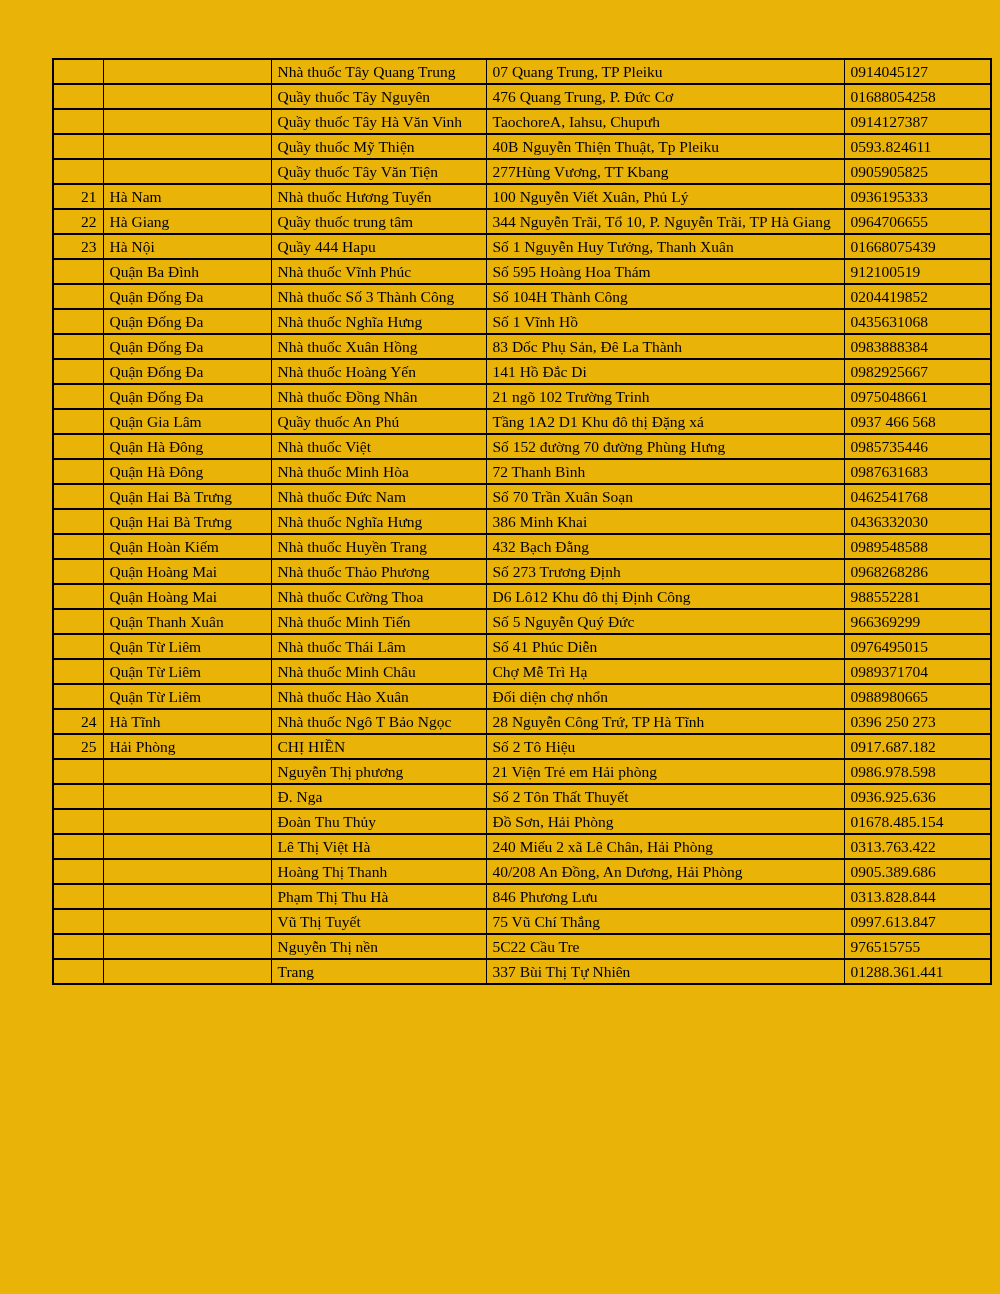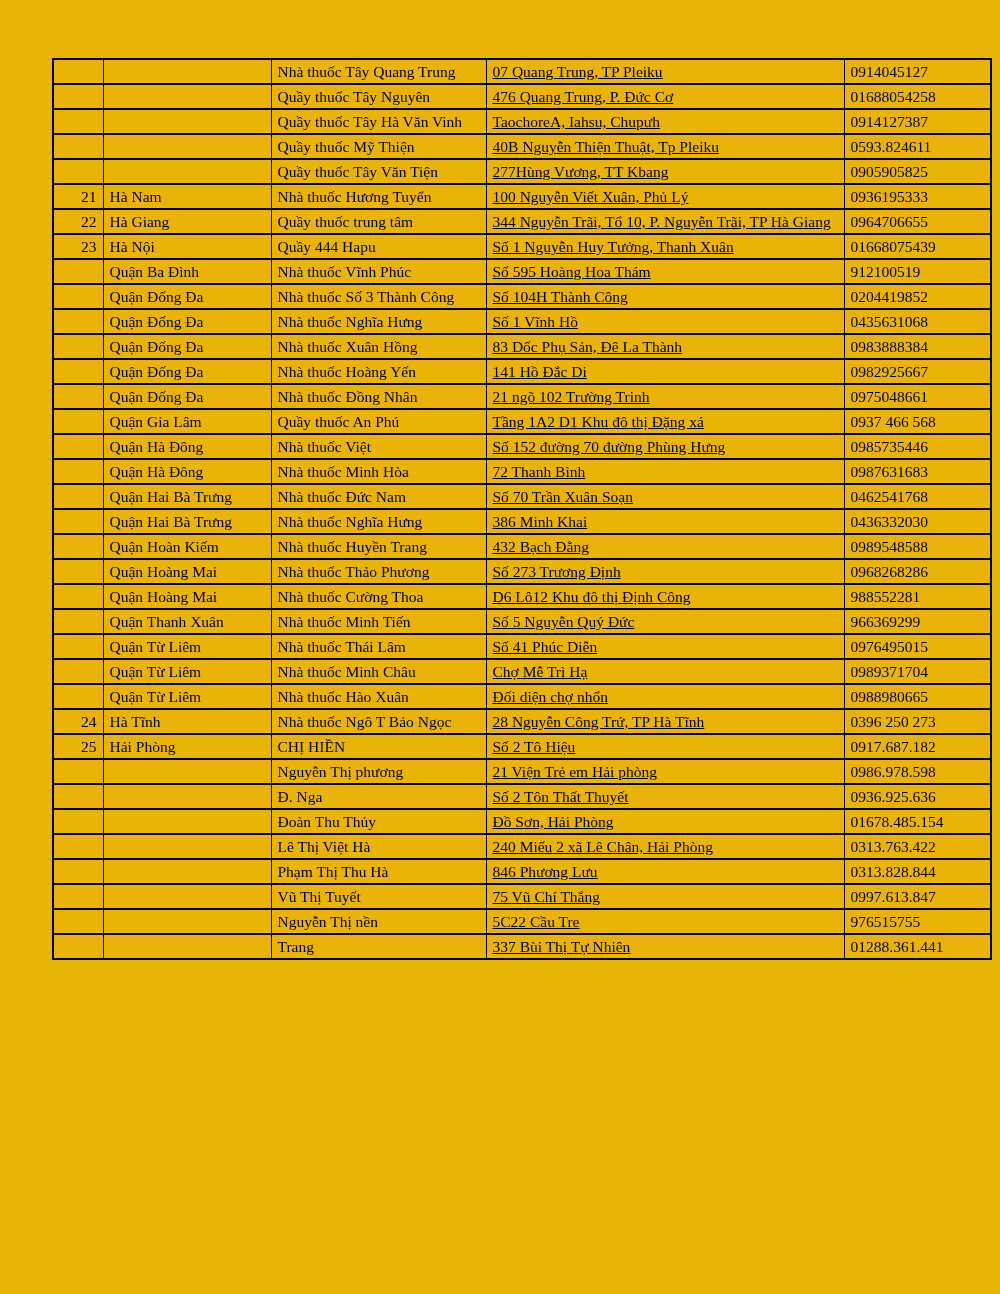--- a/index.html
+++ b/index.html
@@ -32,21 +32,21 @@
     height: 25px;
     padding: 2px 6px;
     vertical-align: middle;
     color: #000000;
     overflow: hidden;
     word-wrap: break-word;
   }
   td.col-no { text-align: right; padding: 2px 2px; }
   td.col-region { padding-left: 9px; }
   td.col-name { padding-left: 8px; }
-  td.col-address { padding-left: 8px; text-decoration: underline; }
+  td.col-address { padding-left: 8px; }
   td.col-phone { padding-left: 12px; margin-left: 12px; }
 </style>
 </head>
 <body>
 
 <div class="page">
   <table class="contact-table">
     <colgroup>
         <col style="width: 50px;">
         <col style="width: 168px;">
@@ -275,20 +275,27 @@
         <tr>
           <td class="col-no"></td>
           <td class="col-region"></td>
           <td class="col-name">Lê Thị Việt Hà</td>
           <td class="col-address">240 Miếu 2 xã Lê Chân, Hải Phòng</td>
           <td class="col-phone">0313.763.422</td>
         </tr>
         <tr>
           <td class="col-no"></td>
           <td class="col-region"></td>
+          <td class="col-name">Hoàng Thị Thanh</td>
+          <td class="col-address">40/208 An Đồng, An Dương, Hải Phòng</td>
+          <td class="col-phone">0905.389.686</td>
+        </tr>
+        <tr>
+          <td class="col-no"></td>
+          <td class="col-region"></td>
           <td class="col-name">Phạm Thị Thu Hà</td>
           <td class="col-address">846 Phương Lưu</td>
           <td class="col-phone">0313.828.844</td>
         </tr>
         <tr>
           <td class="col-no"></td>
           <td class="col-region"></td>
           <td class="col-name">Vũ Thị Tuyết</td>
           <td class="col-address">75 Vũ Chí Thắng</td>
           <td class="col-phone">0997.613.847</td>

